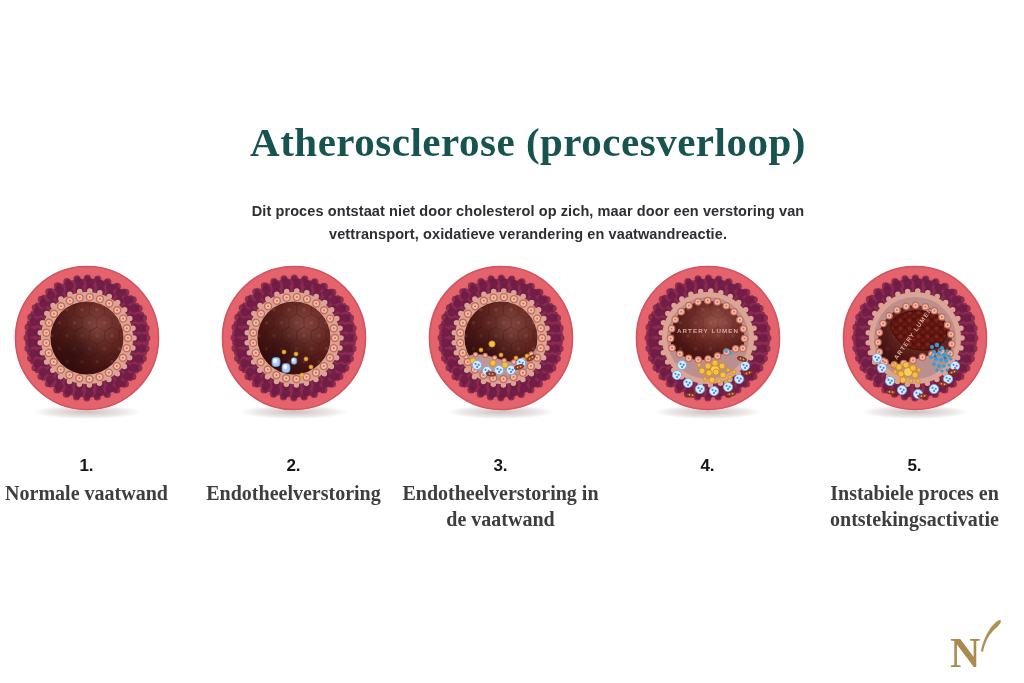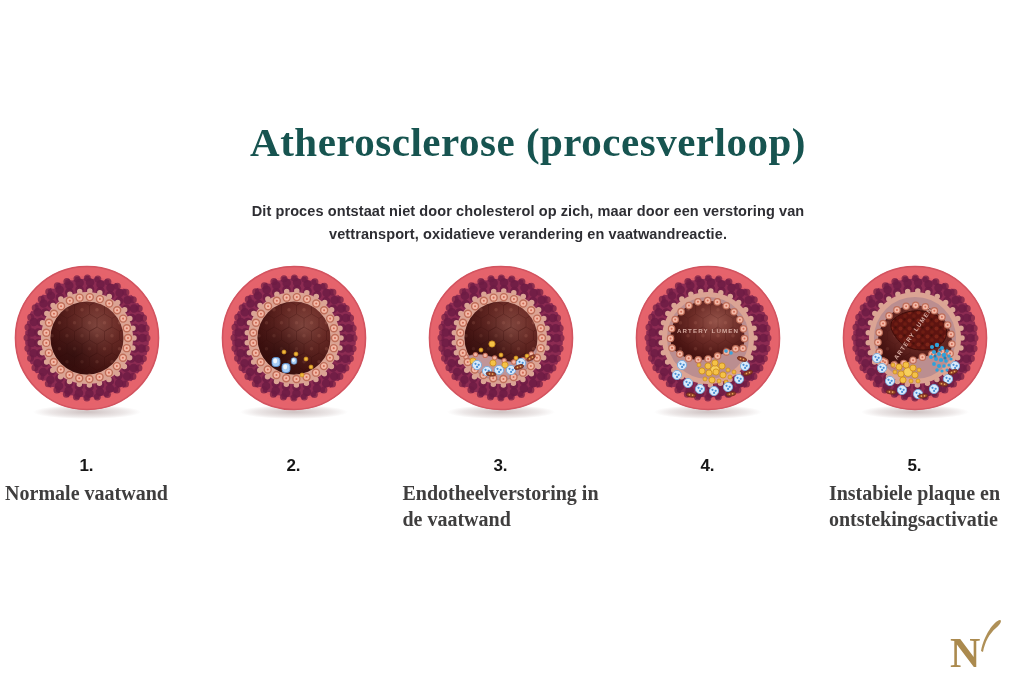--- a/index.html
+++ b/index.html
@@ -10,21 +10,21 @@
          font-family:Liberation Serif, serif;font-weight:700;font-size:41px;
          color:#175450;letter-spacing:0.5px;}
   .subtitle{position:absolute;top:184px;left:0;width:100%;margin:16px;text-align:center;
             font-size:14.5px;font-weight:700;color:#2e2e33;line-height:1.6;
             white-space:pre-line;letter-spacing:0.1px;}
   .stages-row{position:absolute;top:262px;left:-17px;width:1035px;display:flex;}
   .stage{width:207px;display:flex;flex-direction:column;align-items:center;}
   .artery{width:160px;height:160px;display:block;}
   .num{margin-top:34px;font-size:17px;font-weight:700;color:#161616;text-align:center;}
   .lbl{margin-top:5px;font-family:"Liberation Serif",serif;font-weight:700;
-       font-size:20px;line-height:1.28;color:#3f3e3e;text-align:left;
+       font-size:20px;line-height:1.28;color:#3f3e3e;text-align:center;
        white-space:pre-line;max-width:200px;}
   .logo{position:absolute;right:18px;bottom:4px;width:62px;height:64px;}
   .al-text{font-family:"Liberation Sans",sans-serif;font-weight:700;font-size:6.2px;
            letter-spacing:1.1px;fill:#d6aaa0;}
 </style>
 </head>
 <body>
 
 <div class="canvas">
 
@@ -133,20 +133,21 @@
         <use href="#lipS" x="97" y="105"></use>
           <use href="#lipS" x="88" y="113"></use>
         <use href="#lipS" x="70" y="90"></use>
         <use href="#mono" x="62" y="100"></use>
           <use href="#mono" x="72" y="106"></use>
         <g transform="translate(80,99) scale(0.7)">
             <use href="#mono"></use>
           </g>
       </svg>
       <div class="num">2.</div>
+      <div class="lbl">Endotheelverstoring</div>
     </div>
 
     <div class="stage">
       <svg class="artery" viewBox="0 0 160 160">
         <use href="#base"></use>
           <use href="#lumen"></use>
         <path d="M45,95 C60,88 75,98 90,100 C102,101 112,92 116,85 A37 37 0 0 1 45 95 Z" fill="#c09598" stroke="#9e6f74" stroke-width="0.6"></path>
         <path d="M45,95 C60,88 75,98 90,100 C102,101 112,92 116,85" fill="none" stroke="#c56f5b" stroke-width="5.4" stroke-dasharray="0 9.8" stroke-linecap="round"></path>
         <path d="M45,95 C60,88 75,98 90,100 C102,101 112,92 116,85" fill="none" stroke="#f4b8a6" stroke-width="3.4" stroke-dasharray="0 9.8" stroke-linecap="round"></path>
         <use href="#cellring"></use>
@@ -271,21 +272,21 @@
           <use href="#foam" x="113" y="117"></use>
         <use href="#foam" x="120" y="104"></use>
           <use href="#foam" x="42" y="96"></use>
         <use href="#spin" transform="translate(118,110) rotate(-20)"></use>
         <use href="#spin" transform="translate(108,122) rotate(10)"></use>
         <use href="#spin" transform="translate(56,130) rotate(5)"></use>
         <use href="#spin" transform="translate(88,134) rotate(-6)"></use>
         <text class="al-text" transform="translate(62,98) rotate(-55)" text-anchor="start">ARTERY LUMEN</text>
       </svg>
       <div class="num">5.</div>
-      <div class="lbl">Instabiele plaque en
+      <div class="lbl">Instabiele proces en
 ontstekingsactivatie</div>
     </div>
 
   </div>
 
   <div class="logo">
     <svg width="62" height="64" viewBox="0 0 62 64">
       <path d="M37,36 C40,20 50,6 56,5 C58,5 57,9 52,13 C45,19 41,27 39,37 Z" fill="#ab8a4e" opacity="0.95"></path>
       <text x="6" y="52" font-family="'Liberation Serif',serif" font-weight="bold" font-size="42" fill="#ab8a4e">N</text>
     </svg>

